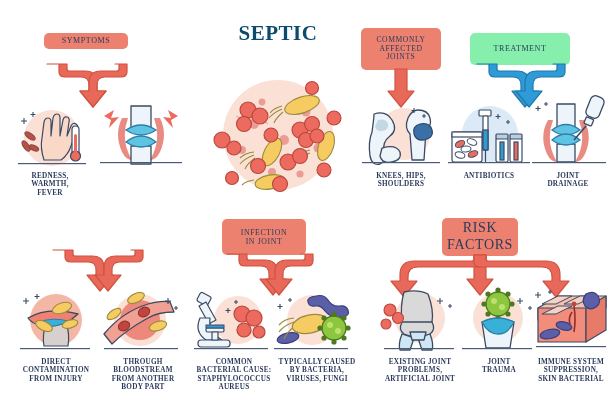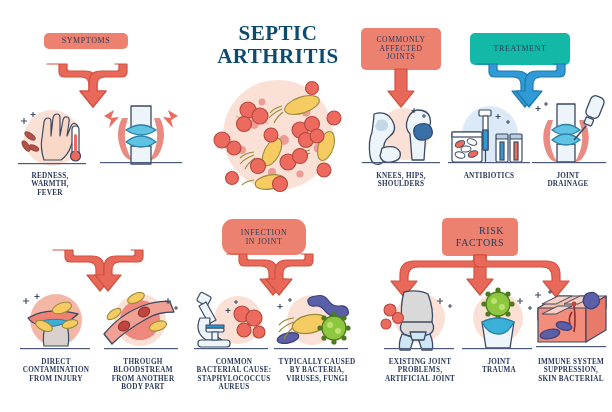--- a/index.html
+++ b/index.html
@@ -19,21 +19,21 @@
     display:flex;align-items:center;justify-content:center;
     text-align:center;
     font-weight:normal;
     letter-spacing:.6px;
     color:#2b3a5c;
     line-height:1.18;
     box-sizing:border-box;
     padding:3px 12px;
   }
   .labelbox.red{background:#ec8170;}
-  .labelbox.blue{background:#14b8a6;}
+  .labelbox.blue{background:#86efac;}
 
   
   .caption{
     position:absolute;
     text-align:center;
     font-weight:bold;
     color:#2b3a5c;
     letter-spacing:.25px;
     line-height:1.15;
     font-size:7.2px;
@@ -54,21 +54,20 @@
   .arrowsvg{position:absolute;}
   .illu{position:absolute;}
 </style>
 </head>
 <body>
 
 <div class="canvas">
 
   <div class="title" style="left:198px;top:22px;width:160px;">
     <div>SEPTIC</div>
-    <div>ARTHRITIS</div>
   </div>
 
   <svg class="illu" style="left:214px;top:78px;" width="128" height="115" viewBox="0 0 128 115">
     <circle cx="64" cy="57" r="55" fill="#fbe0d6"></circle>
     <g stroke="#c9715f" stroke-width="0.8" fill="none" opacity=".75">
       <path d="M22 38 q10 6 18 4 q8 -2 14 4"></path>
       <path d="M26 46 q8 -3 12 2"></path>
       <path d="M36 30 q4 8 2 14"></path>
     </g>
     <g fill="#e9918a" opacity=".85">
@@ -339,21 +338,21 @@
   </svg>
 
   <div class="caption" style="left:10px;top:358px;width:92px;white-space:pre-line;">DIRECT
 CONTAMINATION
 FROM INJURY</div>
   <div class="caption" style="left:96px;top:358px;width:94px;white-space:pre-line;">THROUGH
 BLOODSTREAM
 FROM ANOTHER
 BODY PART</div>
 
-  <div class="labelbox red" style="left:222px;top:219px;width:84px;height:36px;font-size:7.8px;white-space:pre-line;border-radius:11px;">INFECTION
+  <div class="labelbox red" style="left:222px;top:219px;width:84px;height:36px;font-size:7.8px;white-space:pre-line;">INFECTION
 IN JOINT</div>
 
   <svg class="arrowsvg" style="left:216px;top:254px;" width="108" height="46" viewBox="0 0 108 46">
     <g fill="#e8695a" stroke="#d2513f" stroke-width="1.2" stroke-linejoin="round">
       <path d="M48 0 h12 v7 q0 5 6 5 h16 q8 0 8 8 v5 h-9 l13 16 l13 -16 h-9 v-7
                q0 -12 -12 -12 h-16 q-2 0 -2 -2 V0 Z" transform="translate(-37,0)"></path>
       <path d="M48 0 h12 v7 q0 5 -6 5 h-16 q-8 0 -8 8 v5 h9 l-13 16 l-13 -16 h9 v-7
                q0 -12 12 -12 h16 q2 0 2 -2 V0 Z" transform="translate(37,0)"></path>
     </g>
   </svg>
@@ -418,21 +417,21 @@
   </svg>
 
   <div class="caption" style="left:268px;top:358px;width:98px;white-space:pre-line;">TYPICALLY CAUSED
 BY BACTERIA,
 VIRUSES, FUNGI</div>
   <div class="caption" style="left:186px;top:358px;width:96px;white-space:pre-line;">COMMON
 BACTERIAL CAUSE:
 STAPHYLOCOCCUS
 AUREUS</div>
 
-  <div class="labelbox red" style="left:442px;top:218px;width:76px;height:38px;font-size:10px;white-space:pre-line;text-align:right;">RISK
+  <div class="labelbox red" style="left:442px;top:218px;width:76px;height:38px;font-size:14px;white-space:pre-line;">RISK
 FACTORS</div>
 
   <svg class="arrowsvg" style="left:382px;top:255px;" width="196" height="48" viewBox="0 0 196 48">
     <g fill="#e8695a" stroke="#d2513f" stroke-width="1.2" stroke-linejoin="round">
 
       <path d="M92 0 h12 v24 h7 l-13 16 l-13 -16 h7 Z"></path>
 
       <path d="M92 0 h12 v7 q0 5 -6 5 h-62 q-10 0 -10 10 v4 h9 l-13 16 l-13 -16 h9 v-6
                q0 -14 14 -14 h58 q2 0 2 -2 V0 Z"></path>
 

